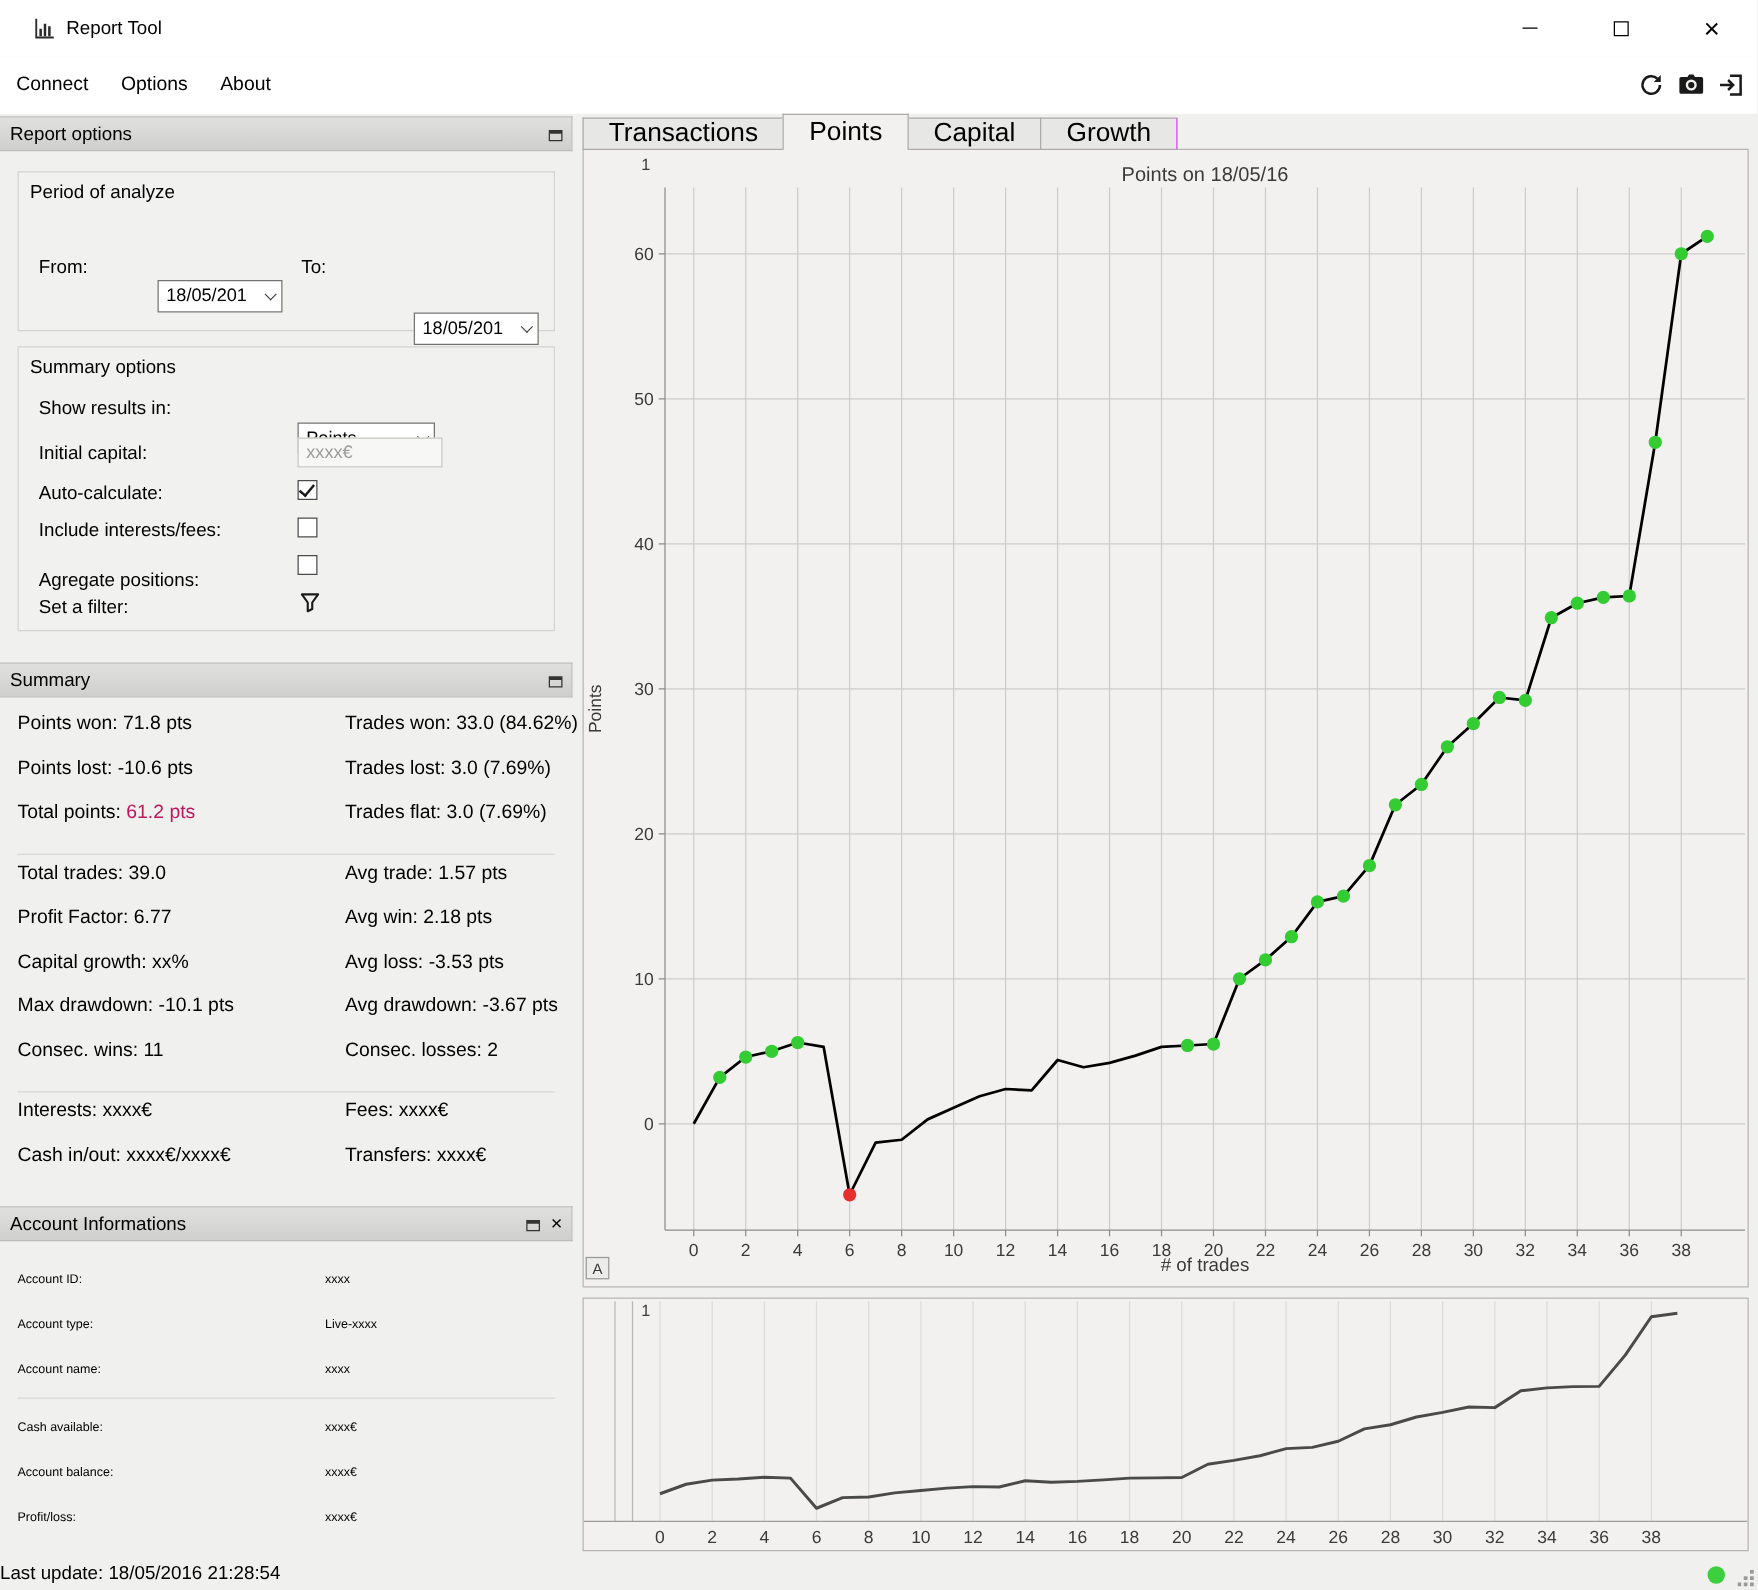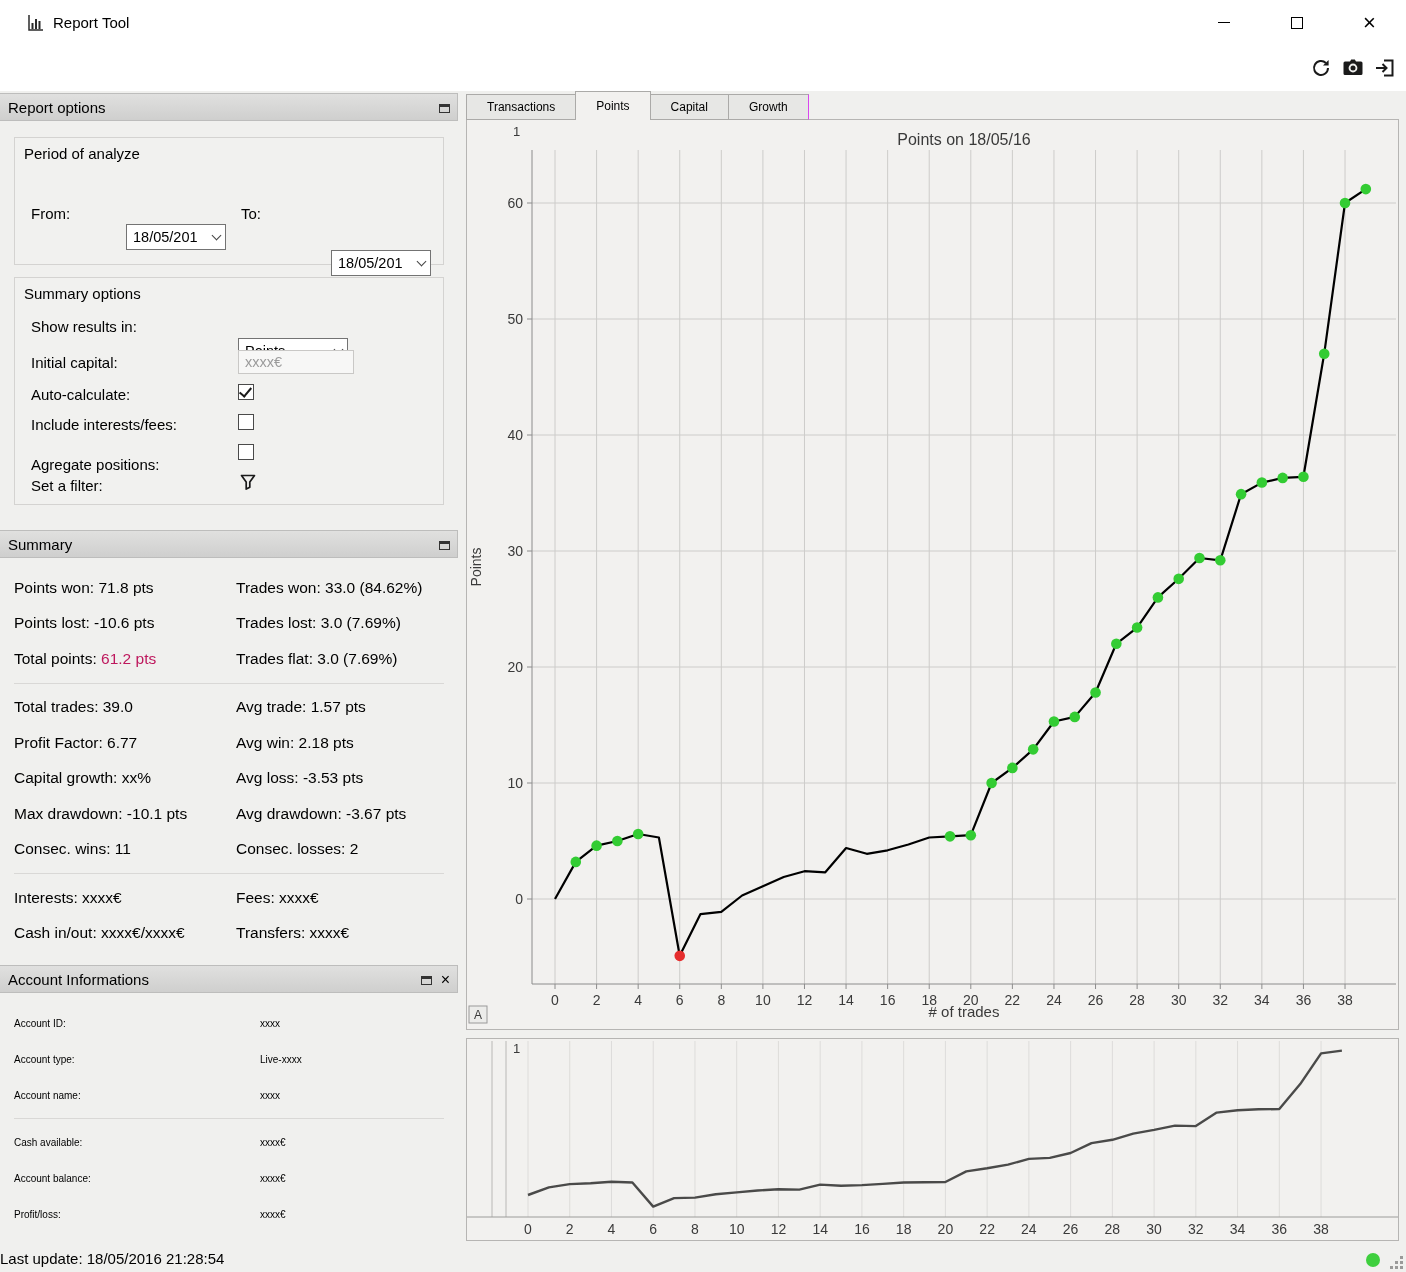--- a/index.html
+++ b/index.html
@@ -54,42 +54,42 @@
   .txt-input::placeholder { color:#9b9b9b; }
 
   .checkbox { width:16px; height:16px; background:#fff; border:1px solid #4a4a4a; position:absolute; }
   .checkbox.checked::after { content:""; position:absolute; left:3px; top:0px; width:5px; height:10px;
     border-right:2px solid #1a1a1a; border-bottom:2px solid #1a1a1a; transform:rotate(40deg); }
 
   .funnel { position:absolute; width:18px; height:18px; display:flex; }
 
   
   #summary-stats { position:absolute; left:14px; top:570px; width:430px; }
-  .stat-row { height:35.5px; display:flex; align-items:center; font-size:15.5px; }
+  .stat-row { height:35.5px; display:flex; align-items:flex-start; font-size:15.5px;gap:40px; }
   .stat-left { width:222px; flex:none; white-space:nowrap; }
   .stat-right { flex:1; white-space:nowrap; }
   .stat-sep { border-top:1px solid #d9d8d6; margin:6px 0; }
 
   
   #account-stats { position:absolute; left:14px; top:1005px; width:430px; }
   .acct-row { height:36px; display:flex; align-items:center; font-size:10px;gap:24px; }
   .acct-label { width:222px; flex:none; }
   .acct-value { flex:1; }
   .acct-sep { border-top:1px solid #d9d8d6; margin:5px 0; }
 
   
   .statusbar { position:absolute; left:0; top:1244px; width:1406px; height:28px;
     display:flex; align-items:center; padding-left:0; font-size:15px; background:#f0f0ee; }
   .status-dot { position:absolute; right:26px; top:9px; width:14px; height:14px; border-radius:50%; }
   .grip { position:absolute; right:2px; bottom:2px; display:flex; }
 
   
   .tabbar { position:absolute; left:466px; top:91px; height:29px; display:flex; align-items:flex-end; z-index:3; }
   .tab { height:26px; padding:0 20px; display:flex; align-items:center; background:#e7e7e5;
-    border:1px solid #abaaa8; border-right:none; font-size:12px; cursor:default; }
+    border:1px solid #abaaa8; border-right:none; font-size:21px; cursor:default; }
   .tab:last-child { border-right:1px solid #d946ef; }
   .tab.active { height:29px; background:#f2f1ef; border-right:1px solid #abaaa8; border-bottom:none; z-index:4; }
   .tab.active + .tab { border-left:none; }
 
   
   #main-chart { position:absolute; left:466px; top:119px; width:933px; height:911px;
     background:#f2f1ef; border:1px solid #b6b5b3; }
   #mini-chart { position:absolute; left:466px; top:1038px; width:933px; height:203px;
     background:#f2f1ef; border:1px solid #b6b5b3; }
   #main-chart svg, #mini-chart svg { display:block; width:100%; height:100%; }
@@ -115,20 +115,25 @@
     <div class="win-btn">
         <span class="glyph-max"></span>
       </div>
     <div class="win-btn">
         <span class="glyph-close">×</span>
       </div>
   </div>
 </div>
 
 <div class="menubar">
+  <div id="menu-items" style="display:flex; height:100%;">
+      <div class="menu-item">Connect</div>
+      <div class="menu-item">Options</div>
+      <div class="menu-item">About</div>
+    </div>
   <div class="menu-icons">
     <span class="tool-icon">
       <svg viewBox="0 0 22 22">
           <path d="M18 11a7 7 0 1 1-2.1-5" fill="none" stroke="#1a1a1a" stroke-width="2"></path>
           <path d="M18.6 3 L18.6 8.6 L13 8.6 Z" fill="#1a1a1a"></path>
         </svg>
     </span>
     <span class="tool-icon">
       <svg viewBox="0 0 22 22">
           <path d="M8 4.5l1.2-2h3.6L14 4.5h5a1.5 1.5 0 0 1 1.5 1.5v10.5A1.5 1.5 0 0 1 19 18H3a1.5 1.5 0 0 1-1.5-1.5V6A1.5 1.5 0 0 1 3 4.5h5z" fill="#1a1a1a"></path>

